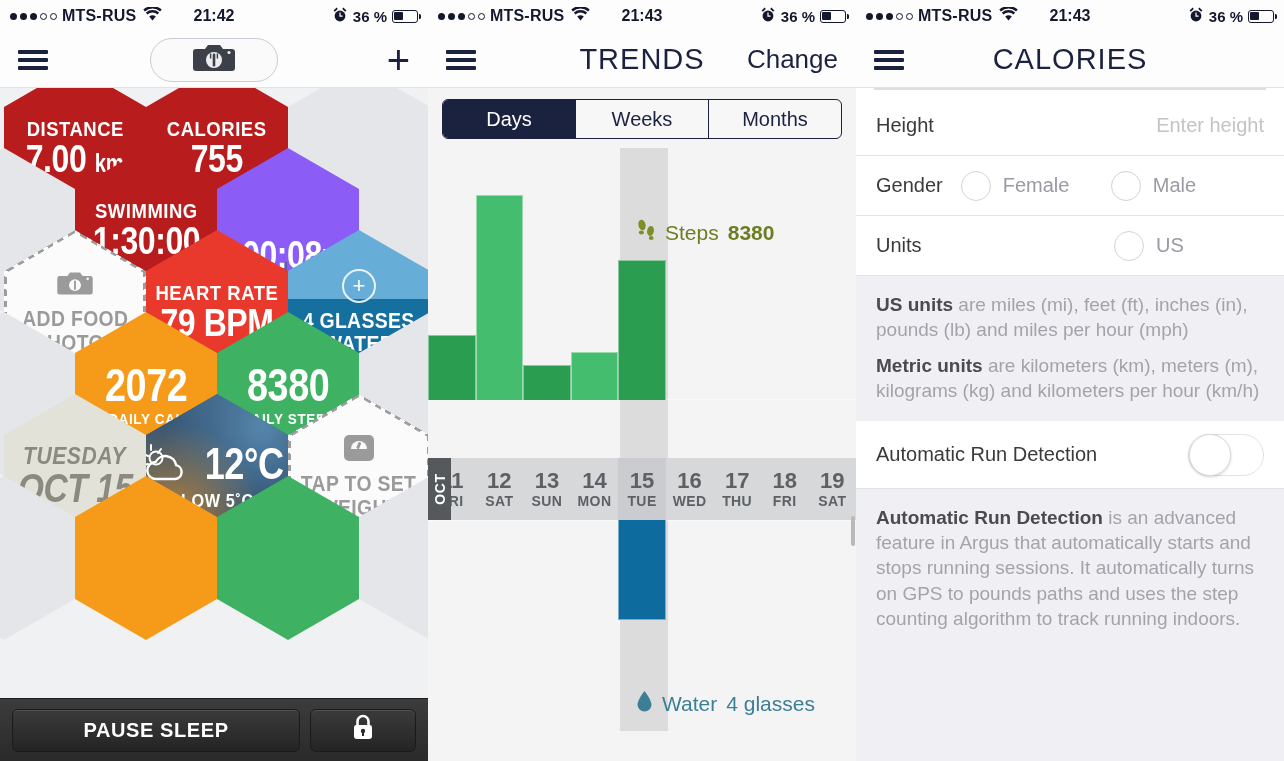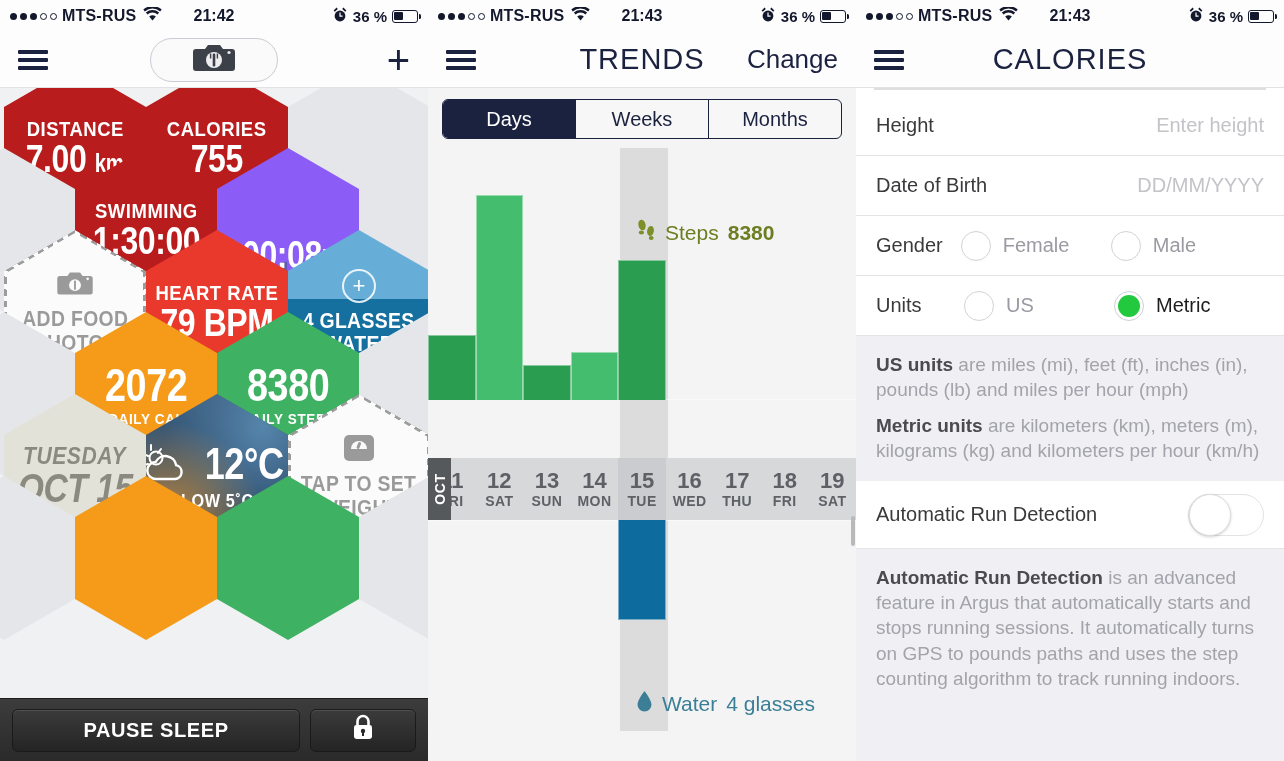--- a/index.html
+++ b/index.html
@@ -648,24 +648,20 @@
     <div class="settings">
       <div style="background:#fff;height:8px;">
         <div class="sep-top"></div>
       </div>
 
       <div class="s-row">
         <span class="lbl">Height</span>
         <span class="val">Enter height</span>
       </div>
 
-      <div class="s-row">
-        <span class="lbl">Date of Birth</span>
-        <span class="val">DD/MM/YYYY</span>
-      </div>
 
       <div class="s-row gender-row">
         <span class="lbl">Gender</span>
         <div class="radios">
           <label class="radio-item">
             <span class="radio"></span>
             <span class="radio-lbl">Female</span>
           </label>
           <label class="radio-item">
             <span class="radio"></span>
@@ -675,24 +671,20 @@
       </div>
 
 
       <div class="s-row">
         <span class="lbl">Units</span>
         <div class="radios">
           <label class="radio-item">
             <span class="radio"></span>
             <span class="radio-lbl">US</span>
           </label>
-          <label class="radio-item sel">
-            <span class="radio on"></span>
-            <span class="radio-lbl">Metric</span>
-          </label>
         </div>
       </div>
 
       <div class="s-note">
         <p><b>US units</b><span> are miles (mi), feet (ft), inches (in), pounds (lb) and miles per hour (mph)</span></p>
         <p><b>Metric units</b><span> are kilometers (km), meters (m), kilograms (kg) and kilometers per hour (km/h)</span></p>
       </div>
 
       <div class="s-row" style="height:68px">
         <span class="lbl">Automatic Run Detection</span>

